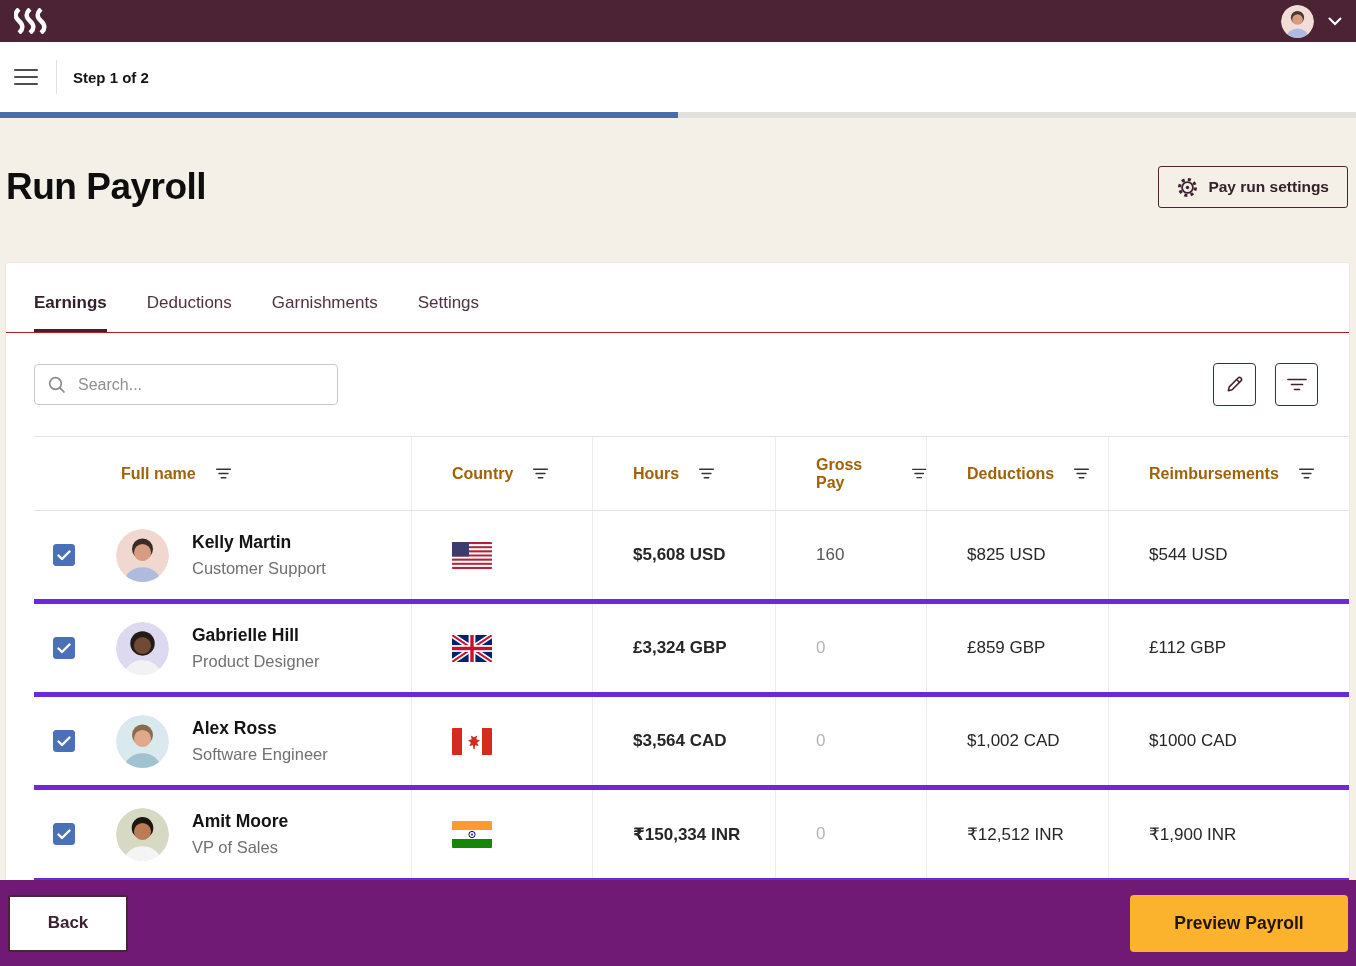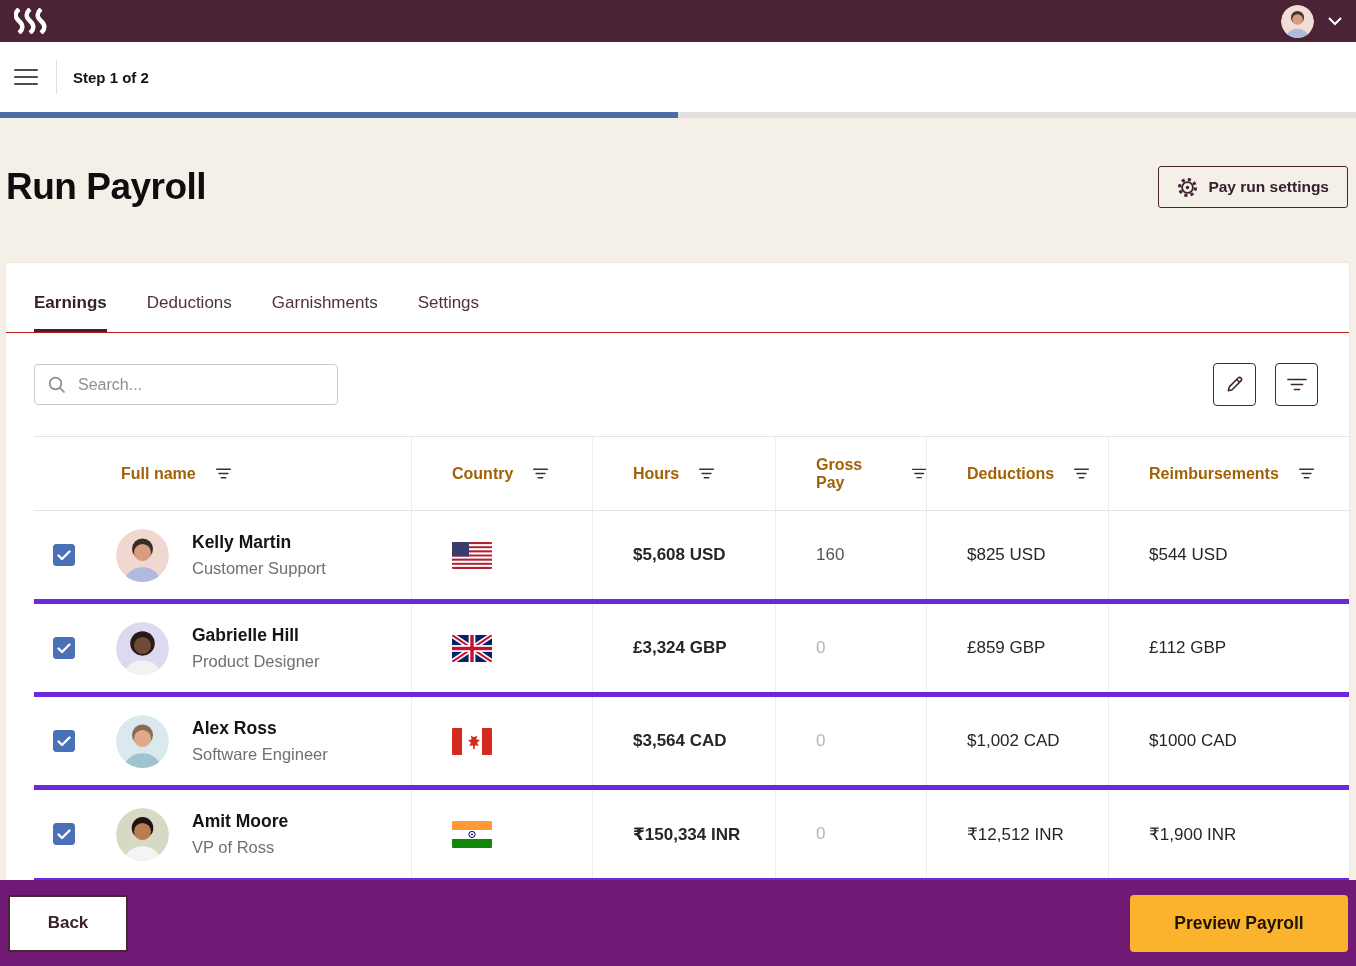--- a/index.html
+++ b/index.html
@@ -360,21 +360,21 @@
           <div class="row-avatar">
             <svg width="53" height="53" viewBox="0 0 52 52">
               <circle cx="26" cy="26" r="26" fill="#d7d9c5"></circle>
               <ellipse cx="26" cy="52" rx="17.5" ry="14.5" fill="#f4f4f4"></ellipse>
               <circle cx="26" cy="19.5" r="10.6" fill="#1d1510"></circle>
               <circle cx="26" cy="23" r="8.4" fill="#b97c54"></circle>
             </svg>
           </div>
           <div class="name-stack">
             <span class="emp-name">Amit Moore</span>
-            <span class="emp-title">VP of Ross</span>
+            <span class="emp-title">VP of Sales</span>
           </div>
         </div>
         <div class="td td-flag">
           <svg class="flag" width="40" height="27" viewBox="0 0 40 27">
             <rect width="40" height="9" fill="#ff9933"></rect>
             <rect y="9" width="40" height="9" fill="#ffffff"></rect>
             <rect y="18" width="40" height="9" fill="#138808"></rect>
             <circle cx="20" cy="13.5" r="3.1" fill="none" stroke="#000080" stroke-width="1"></circle>
             <circle cx="20" cy="13.5" r="0.9" fill="#000080"></circle>
           </svg>

